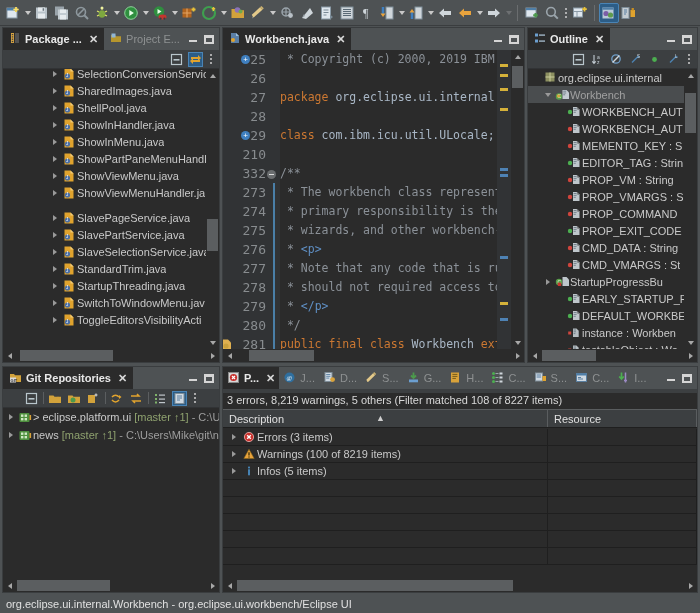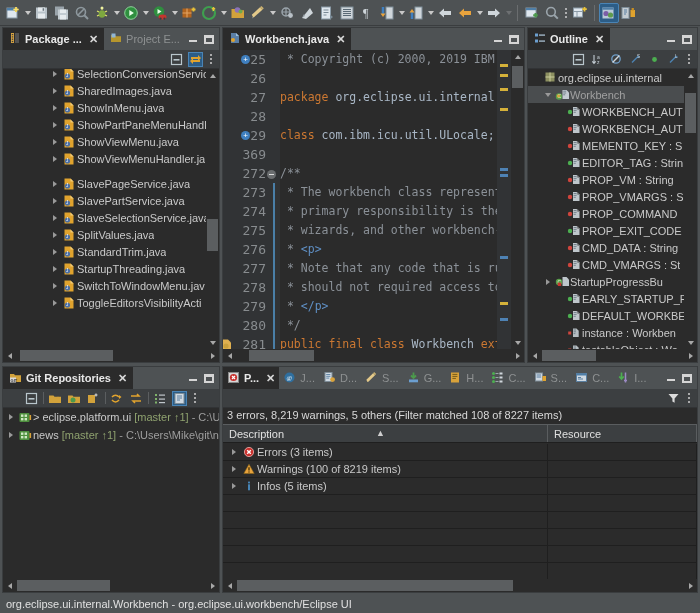--- a/index.html
+++ b/index.html
@@ -409,20 +409,44 @@
           <div class="row" style="margin-left: 44px;">
             <span class="arrow"></span>
             <span class="ic">
               <svg width="14" height="14" viewBox="0 0 14 14">
                 <path d="M2.5 1.5h6l3 3v8h-9z" fill="#e0a32e"></path>
                 <path d="M8.5 1.5l3 3h-3z" fill="#f2cd7a"></path>
                 <circle cx="5.5" cy="9" r="2.6" fill="#4a6fa5"></circle>
                 <text x="4.1" y="10.4" font-size="4.5" fill="#fff" font-family="sans-serif">J</text>
               </svg>
             </span>
+            <span class="lbl">ShellPool.java</span>
+          </div>
+          <div class="row" style="margin-left: 44px;">
+            <span class="arrow"></span>
+            <span class="ic">
+              <svg width="14" height="14" viewBox="0 0 14 14">
+                <path d="M2.5 1.5h6l3 3v8h-9z" fill="#e0a32e"></path>
+                <path d="M8.5 1.5l3 3h-3z" fill="#f2cd7a"></path>
+                <circle cx="5.5" cy="9" r="2.6" fill="#4a6fa5"></circle>
+                <text x="4.1" y="10.4" font-size="4.5" fill="#fff" font-family="sans-serif">J</text>
+              </svg>
+            </span>
+            <span class="lbl">ShowInHandler.java</span>
+          </div>
+          <div class="row" style="margin-left: 44px;">
+            <span class="arrow"></span>
+            <span class="ic">
+              <svg width="14" height="14" viewBox="0 0 14 14">
+                <path d="M2.5 1.5h6l3 3v8h-9z" fill="#e0a32e"></path>
+                <path d="M8.5 1.5l3 3h-3z" fill="#f2cd7a"></path>
+                <circle cx="5.5" cy="9" r="2.6" fill="#4a6fa5"></circle>
+                <text x="4.1" y="10.4" font-size="4.5" fill="#fff" font-family="sans-serif">J</text>
+              </svg>
+            </span>
             <span class="lbl">ShowInMenu.java</span>
           </div>
           <div class="row" style="margin-left: 44px;">
             <span class="arrow"></span>
             <span class="ic">
               <svg width="14" height="14" viewBox="0 0 14 14">
                 <path d="M2.5 1.5h6l3 3v8h-9z" fill="#e0a32e"></path>
                 <path d="M8.5 1.5l3 3h-3z" fill="#f2cd7a"></path>
                 <circle cx="5.5" cy="9" r="2.6" fill="#4a6fa5"></circle>
                 <text x="4.1" y="10.4" font-size="4.5" fill="#fff" font-family="sans-serif">J</text>
@@ -482,32 +506,20 @@
             <span class="arrow"></span>
             <span class="ic">
               <svg width="14" height="14" viewBox="0 0 14 14">
                 <path d="M2.5 1.5h6l3 3v8h-9z" fill="#e0a32e"></path>
                 <path d="M8.5 1.5l3 3h-3z" fill="#f2cd7a"></path>
                 <circle cx="5.5" cy="9" r="2.6" fill="#4a6fa5"></circle>
                 <text x="4.1" y="10.4" font-size="4.5" fill="#fff" font-family="sans-serif">J</text>
               </svg>
             </span>
             <span class="lbl">SlaveSelectionService.java</span>
-          </div>
-          <div class="row" style="margin-left: 44px;">
-            <span class="arrow"></span>
-            <span class="ic">
-              <svg width="14" height="14" viewBox="0 0 14 14">
-                <path d="M2.5 1.5h6l3 3v8h-9z" fill="#e0a32e"></path>
-                <path d="M8.5 1.5l3 3h-3z" fill="#f2cd7a"></path>
-                <circle cx="5.5" cy="9" r="2.6" fill="#4a6fa5"></circle>
-                <text x="4.1" y="10.4" font-size="4.5" fill="#fff" font-family="sans-serif">J</text>
-              </svg>
-            </span>
-            <span class="lbl">SplitValues.java</span>
           </div>
           <div class="row" style="margin-left: 44px;">
             <span class="arrow"></span>
             <span class="ic">
               <svg width="14" height="14" viewBox="0 0 14 14">
                 <path d="M2.5 1.5h6l3 3v8h-9z" fill="#e0a32e"></path>
                 <path d="M8.5 1.5l3 3h-3z" fill="#f2cd7a"></path>
                 <circle cx="5.5" cy="9" r="2.6" fill="#4a6fa5"></circle>
                 <text x="4.1" y="10.4" font-size="4.5" fill="#fff" font-family="sans-serif">J</text>
               </svg>
@@ -584,22 +596,22 @@
     </div>
     <div class="editor-body">
       <div class="code-area">
         <div class="gutter-mark" id="markgutter"></div>
         <div class="lineno-col" id="linenos">
             <div class="ln">25</div>
             <div class="ln">26</div>
             <div class="ln">27</div>
             <div class="ln">28</div>
             <div class="ln">29</div>
-            <div class="ln">369</div>
-            <div class="ln">272</div>
+            <div class="ln">210</div>
+            <div class="ln">332</div>
             <div class="ln">273</div>
             <div class="ln">274</div>
             <div class="ln">275</div>
             <div class="ln">276</div>
             <div class="ln">277</div>
             <div class="ln">278</div>
             <div class="ln">279</div>
             <div class="ln">280</div>
             <div class="ln">281</div>
           </div>
@@ -1201,21 +1213,21 @@
         <svg width="13" height="13" viewBox="0 0 13 13">
             <path d="M1.5 2h10L7.6 6.6v4.2L5.4 9.6V6.6z" fill="#dcdcdc"></path>
           </svg>
       </span>
       <span class="tb-dots">
           <i></i>
           <i></i>
           <i></i>
         </span>
     </div>
-    <div class="panel-body" style="top:41px;">
+    <div class="panel-body" style="top:26px;">
       <div class="prob-header">3 errors, 8,219 warnings, 5 others (Filter matched 108 of 8227 items)</div>
       <div class="tbl-head">
         <div class="th" style="width:325px;">
           <span>Description</span>
           <span style="position:absolute;left:153px;top:3px;font-size:9px;color:#cfcfcf;">▲</span>
         </div>
         <div class="th" style="width:149px;">
           <span>Resource</span>
         </div>
       </div>

